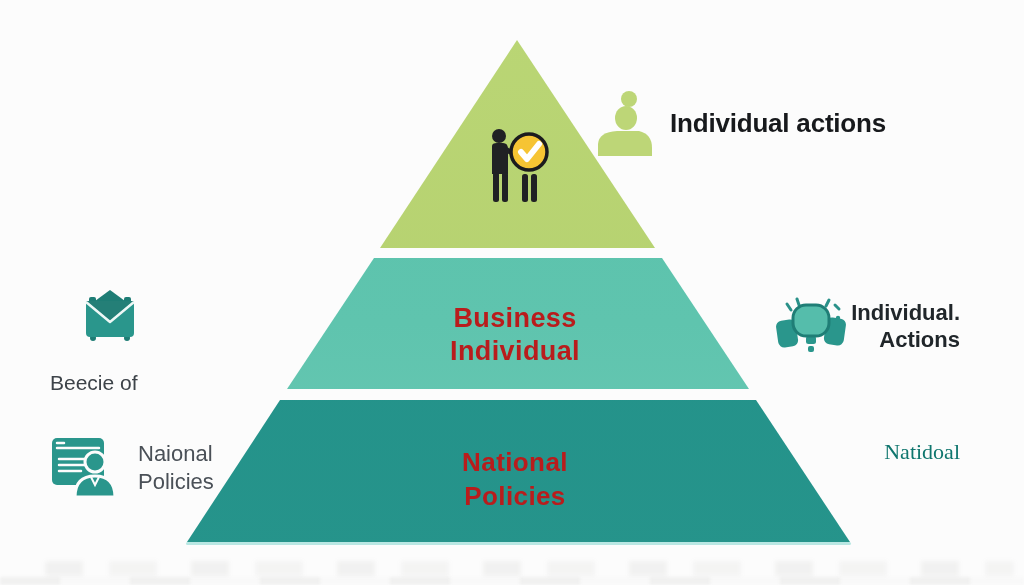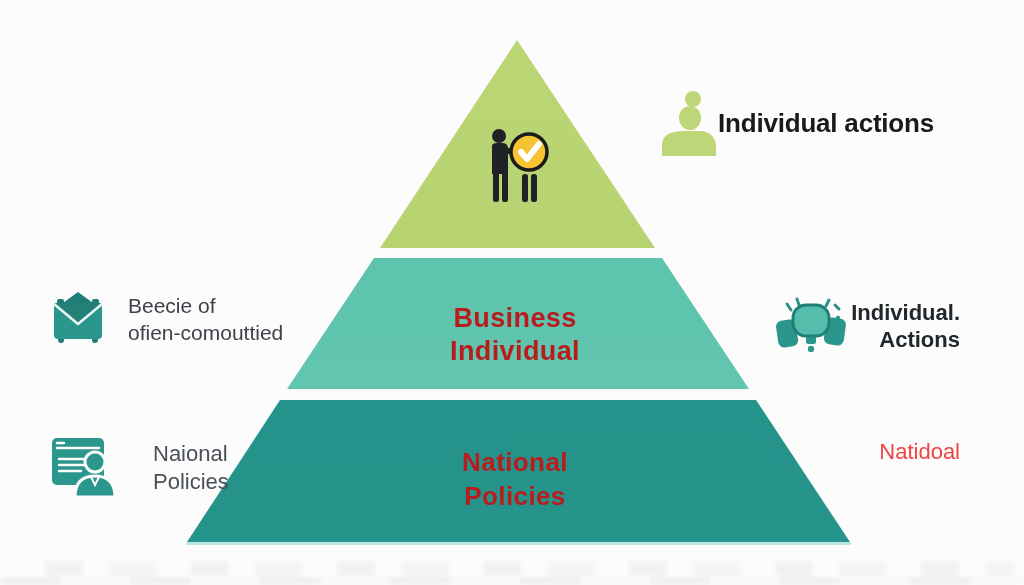--- a/index.html
+++ b/index.html
@@ -33,36 +33,36 @@
     position:absolute; left:10px; right:4px; text-align:center;
     color:#b91c1c; font-weight:700; letter-spacing:.4px;
   }
   .tier-label.middle { top:302px; font-size:27px; line-height:33px; }
   .tier-label.bottom { top:445px; font-size:26px; line-height:34px; }
 
   
   .annot { position:absolute; display:flex; align-items:center; }
   .annot .txt { font-family:"Liberation Sans", sans-serif; }
 
-  .annot-top-right { left:660px; top:90px; gap:0; }
+  .annot-top-right { left:596px; top:90px; gap:16px; }
   .annot-top-right .txt {
     font-size:26px; font-weight:700; color:#17191c; letter-spacing:-.2px;
   }
 
-  .annot-mid-left { left:50px; top:288px; gap:22px; align-items:center; }
+  .annot-mid-left { left:50px; top:288px; gap:22px; align-items:flex-end;flex-direction:column; }
   .annot-mid-left .txt { font-size:21px; line-height:27px; color:#3d4349; padding-top:4px; }
 
   .annot-mid-right { position:absolute; right:64px; top:299px; text-align:right;
     font-size:22px; line-height:27px; font-weight:700; color:#20262a; }
 
-  .annot-bottom-left { left:50px; top:434px; gap:35px; align-items:flex-start; }
+  .annot-bottom-left { left:50px; top:434px; gap:20px; align-items:flex-start; }
   .annot-bottom-left .txt { font-size:22px; line-height:28px; color:#4a5057; padding-top:6px; }
 
   .annot-bottom-right { position:absolute; right:64px; top:438px; text-align:right;
-    font-size:22px; line-height:28px; color:#ef4444; }
+    font-size:22px; line-height:28px; color:#0f766e;font-family:Liberation Serif, serif; }
 
   .icon-abs { position:absolute; }
   .icon-collab { left:776px; top:295px; }
   .icon-pyramid-people { left:484px; top:128px; }
 
   
   .ghost-band {
     position:absolute; left:45px; right:10px; top:561px; height:15px; border-radius:3px;
     background:repeating-linear-gradient(90deg,
       rgba(120,120,112,.08) 0 38px, rgba(120,120,112,0) 38px 64px,
@@ -128,21 +128,20 @@
         <rect x="42" y="9" width="7" height="6" rx="2"></rect>
         <circle cx="11" cy="50" r="3"></circle>
         <circle cx="45" cy="50" r="3"></circle>
       </g>
       <rect x="4" y="13" width="48" height="36" rx="4" fill="#2a968c"></rect>
       <polygon points="4,13 28,33 52,13" fill="#247f77"></polygon>
       <path d="M4 14 L28 34 L52 14" fill="none" stroke="#eef8f6" stroke-width="2.5" stroke-linejoin="round"></path>
     </svg>
     <div class="txt">
       <div>Beecie of</div>
-      <div>ofien-comouttied</div>
     </div>
   </div>
 
   <svg class="icon-abs icon-collab" width="70" height="62" viewBox="0 0 70 62">
     <g stroke="#2a9189" stroke-width="3" stroke-linecap="round">
       <line x1="11" y1="9" x2="15" y2="15"></line>
       <line x1="21" y1="4" x2="23" y2="10"></line>
       <line x1="53" y1="5" x2="50" y2="11"></line>
       <line x1="59" y1="10" x2="63" y2="14"></line>
     </g>

